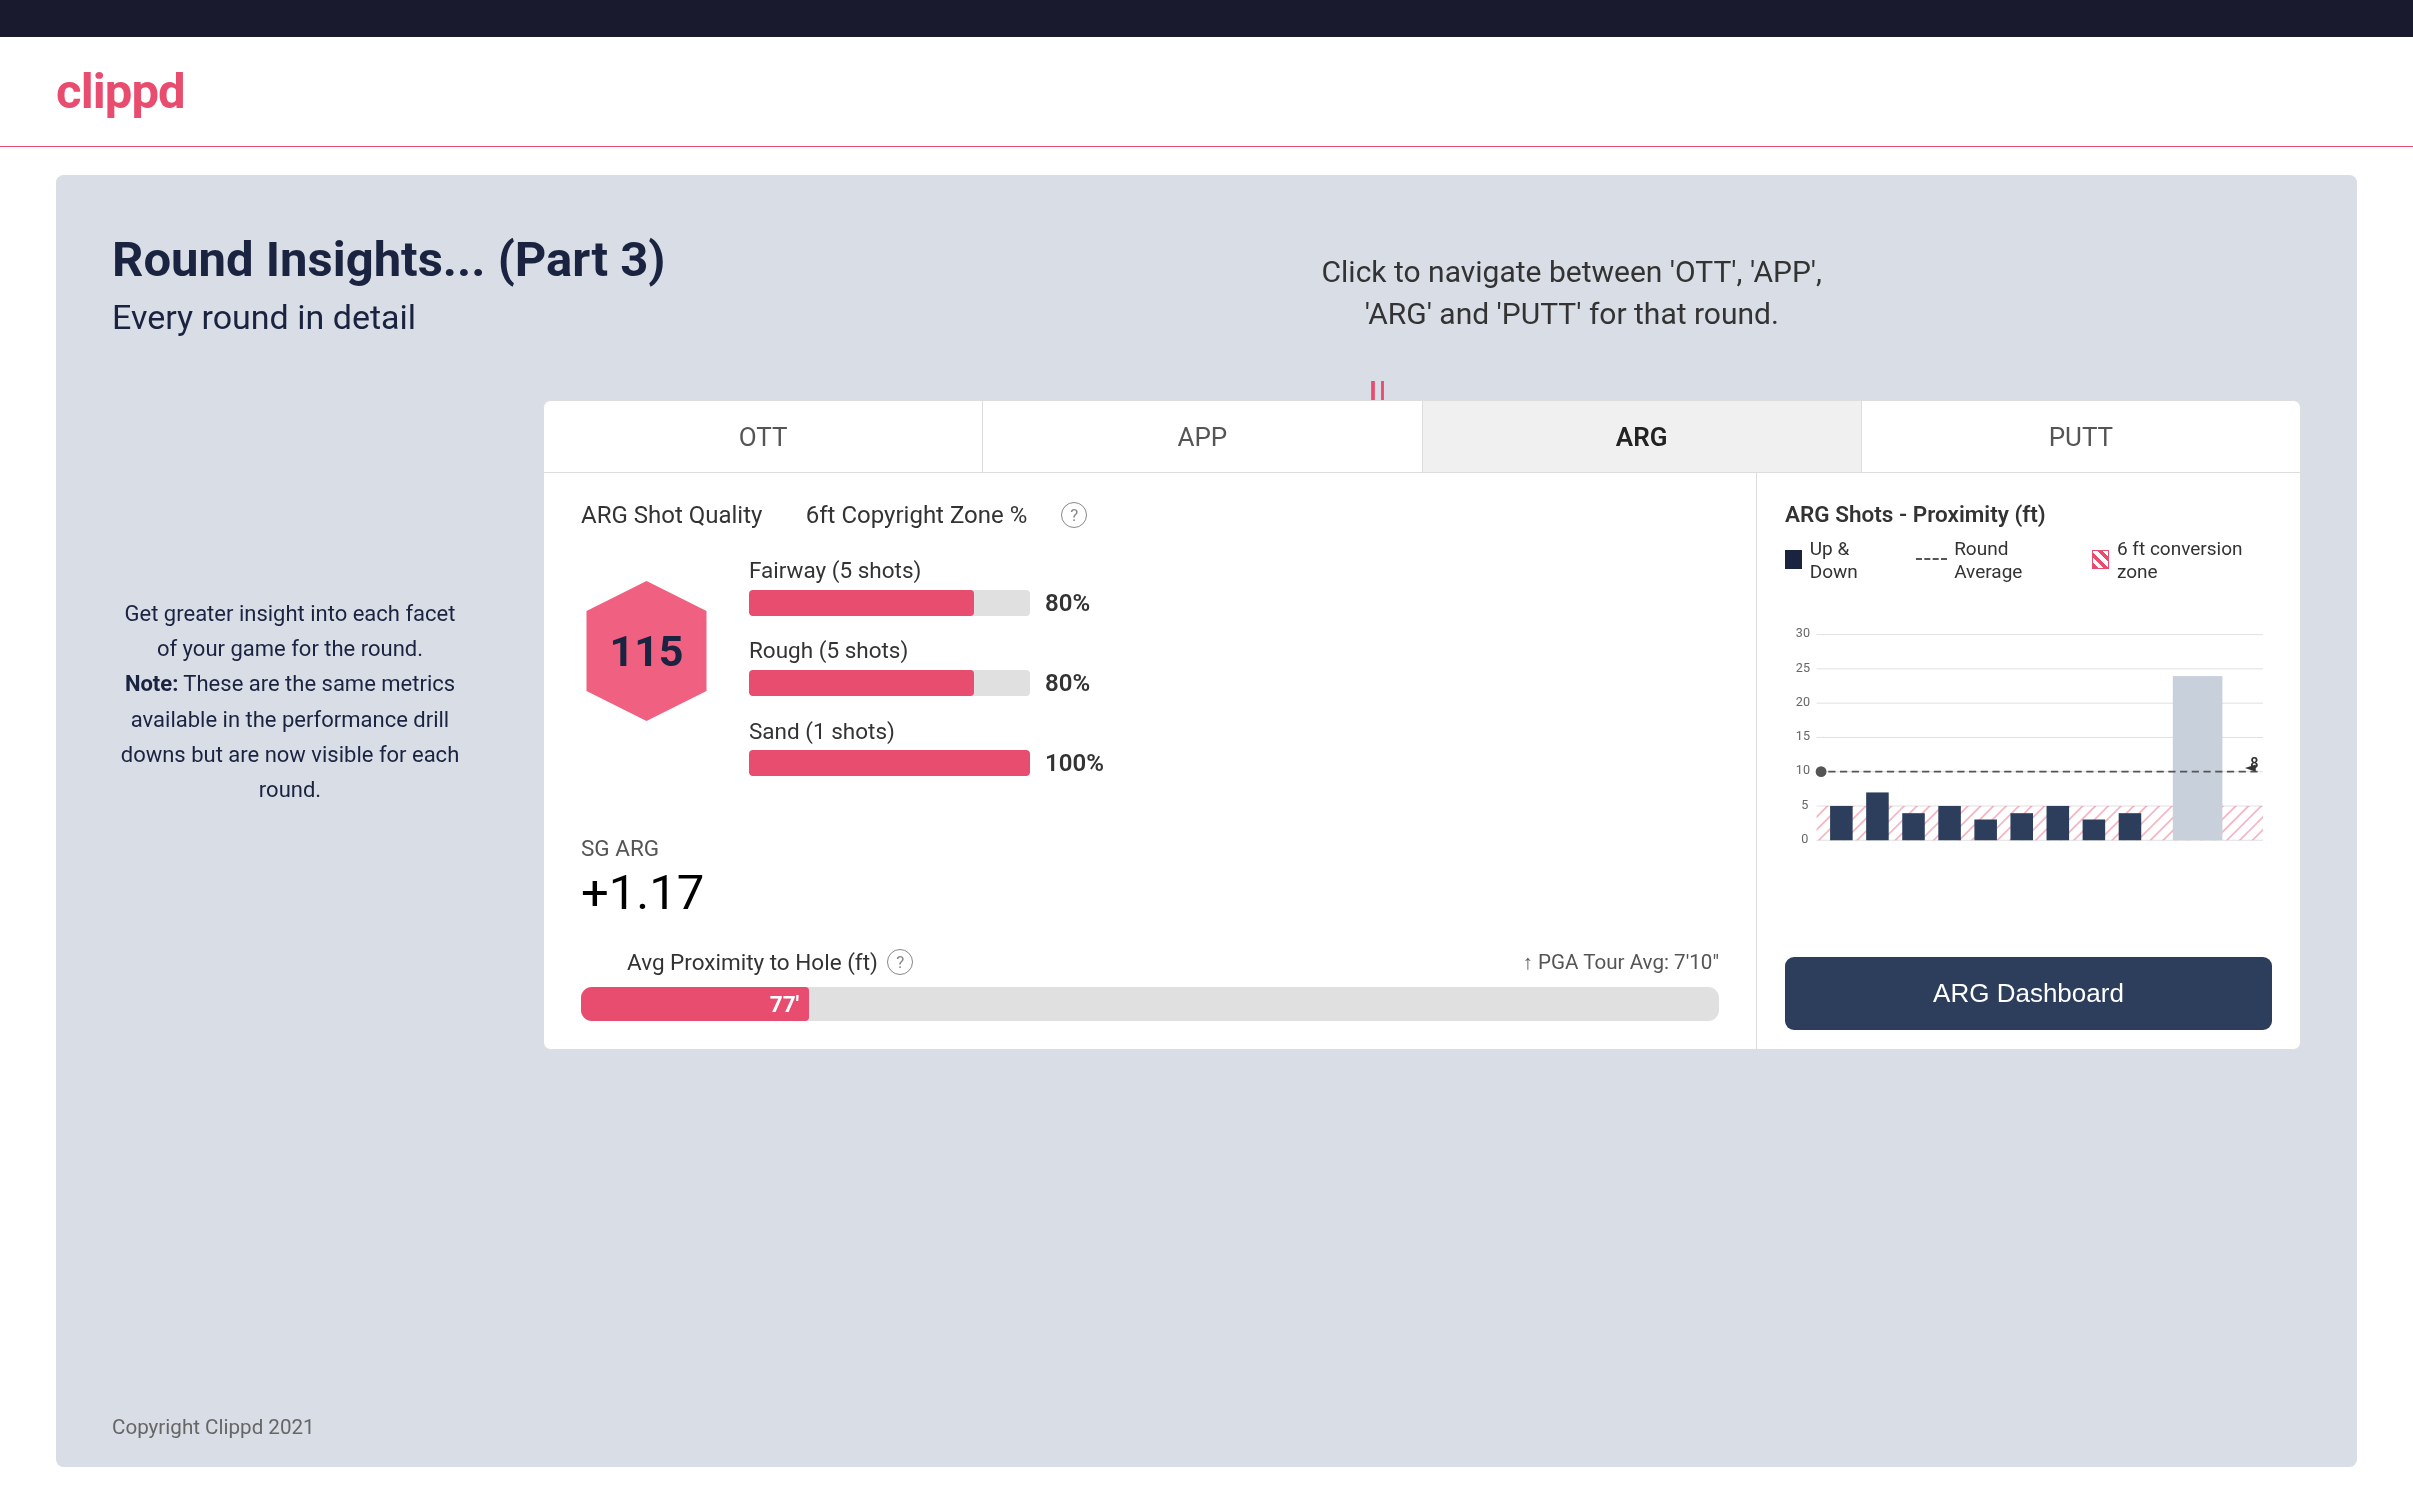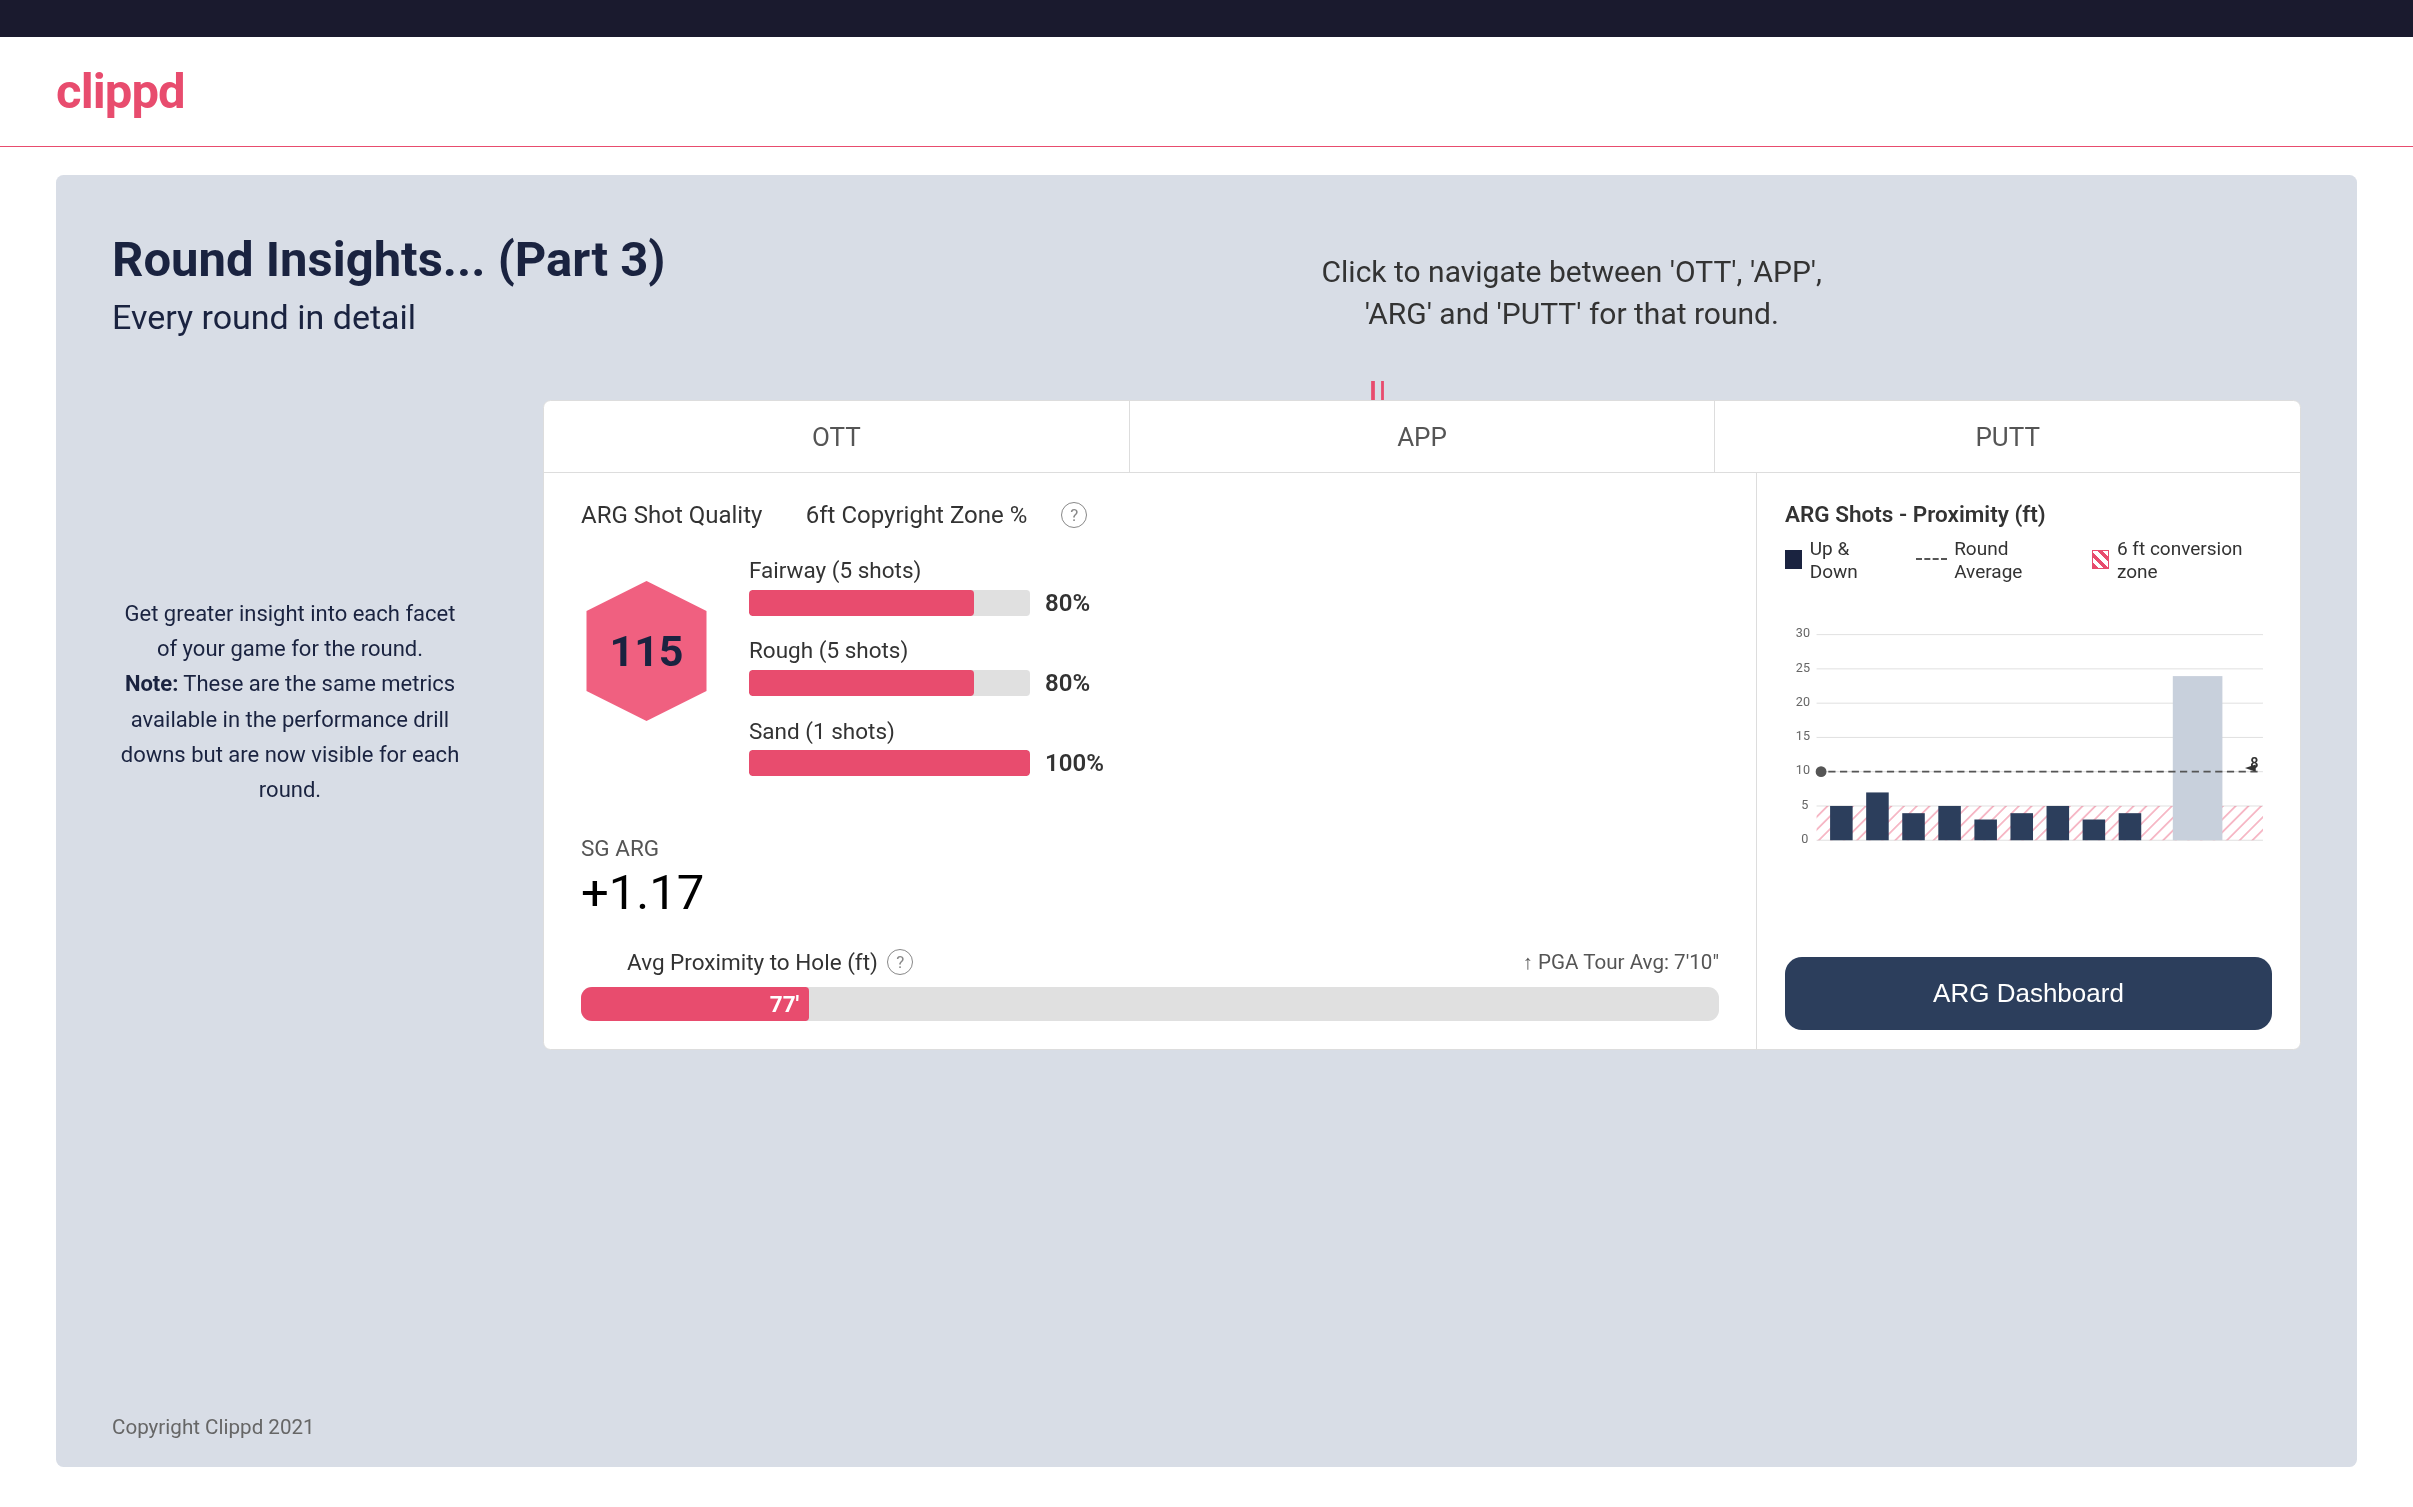--- a/index.html
+++ b/index.html
@@ -397,21 +397,21 @@
     .chart-svg {
       width: 100%;
       height: 262px;
     }
 
     
     .arg-dashboard-btn {
       background: #2c3e5c;
       color: #fff;
       border: none;
-      border-radius: 17px;
+      border-radius: 9px;
       padding: 20.6px;
       font-size: 26px;
       font-weight: 500;
       cursor: pointer;
       width: 100%;
       margin-top: 19px;
       text-align: center;
     }
 
     
@@ -459,20 +459,21 @@
       Get greater insight into each facet of your game for the round.<br>
       <strong>Note:</strong> These are the same metrics available in the performance drill downs but are now visible for each round.
     </span>
   </div>
 
   <div class="dashboard-card">
 
     <div class="tabs">
       <div class="tab">OTT</div>
       <div class="tab">APP</div>
+      <div class="tab active">ARG</div>
       <div class="tab">PUTT</div>
     </div>
 
     <div class="card-body">
 
       <div class="left-panel">
 
         <div class="panel-header">
           <span>ARG Shot Quality</span>
           <span class="conversion-label">6ft Copyright Zone %</span>

